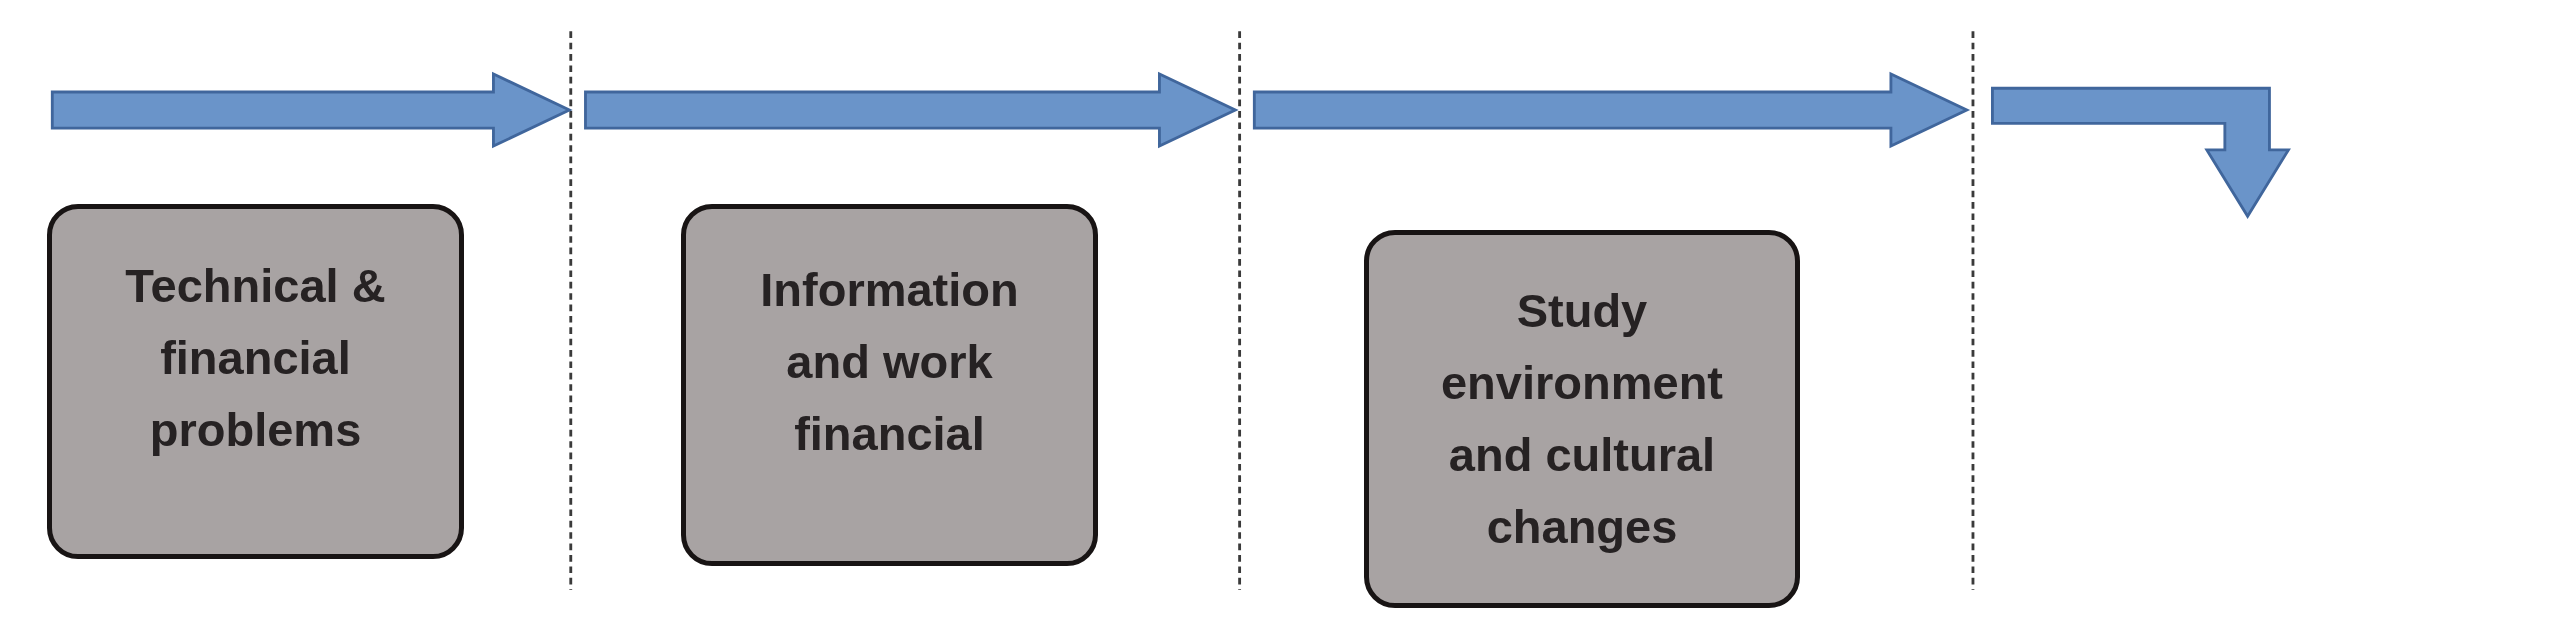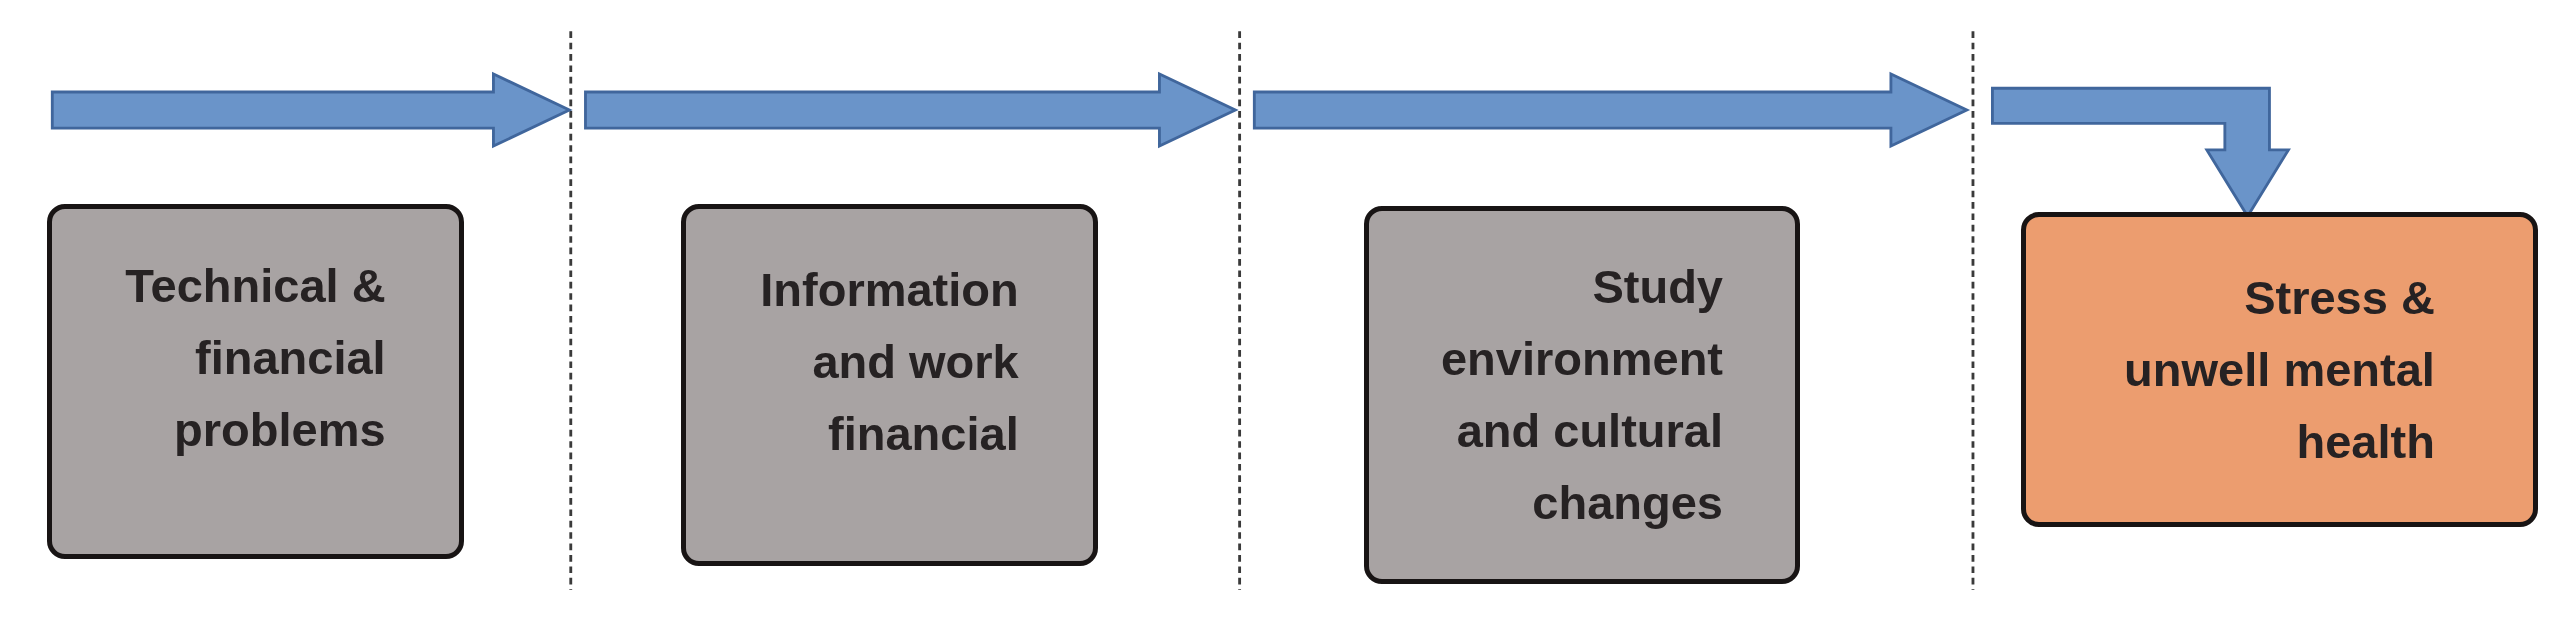--- a/index.html
+++ b/index.html
@@ -21,25 +21,25 @@
     stroke-linejoin:miter;
   }
   .overlay line.divider{
     stroke-width:3;
     stroke-dasharray:7 5;
   }
   .box{
     position:absolute;
     box-sizing:border-box;
     border:5.7px solid #181414;
-    border-radius:18px;
+    border-radius:31px;
     display:flex;
     align-items:center;
     justify-content:center;
-    text-align:right;
+    text-align:center;
     font-weight:bold;
     font-size:47px;
     line-height:72px;
   }
   .box .label{
     white-space:pre-line;
   }
   .b1{ left:47px;   top:204px; width:417px; height:355px; padding-bottom:47px; }
   .b2{ left:681px;  top:204px; width:417px; height:362px; padding-bottom:47px; }
   .b3{ left:1364px; top:206px; width:436px; height:378px; }
@@ -66,27 +66,22 @@
 financial
 problems</div>
   </div>
 
   <div class="box b2" style="background-color: rgb(168, 163, 163); border-color: rgb(24, 20, 20); color: rgb(38, 34, 35);">
     <div class="label">Information
 and work
 financial</div>
   </div>
 
-  <div class="box b3" style="background-color: rgb(168, 163, 163); border-color: rgb(24, 20, 20); color: rgb(38, 34, 35);">
+  <div class="box b3" style="background-color: rgb(168, 163, 163); border-color: rgb(24, 20, 20); color: rgb(38, 34, 35); margin-top: 24px;">
     <div class="label">Study
 environment
 and cultural
 changes</div>
   </div>
 
-  <div class="box b4" style="background-color: rgb(236, 157, 111); border-color: rgb(24, 20, 20); color: rgb(38, 34, 35);">
-    <div class="label">Stress &amp;
-unwell mental
-health</div>
-  </div>
 
 </div>
 
 
 </body></html>

